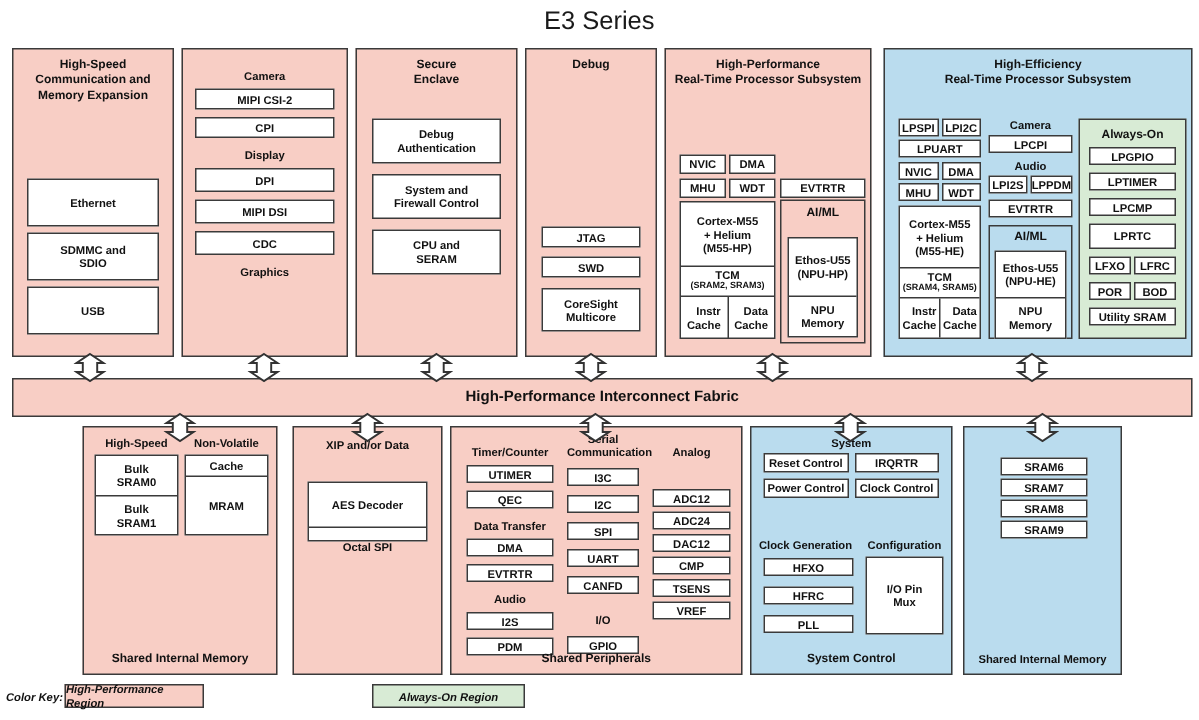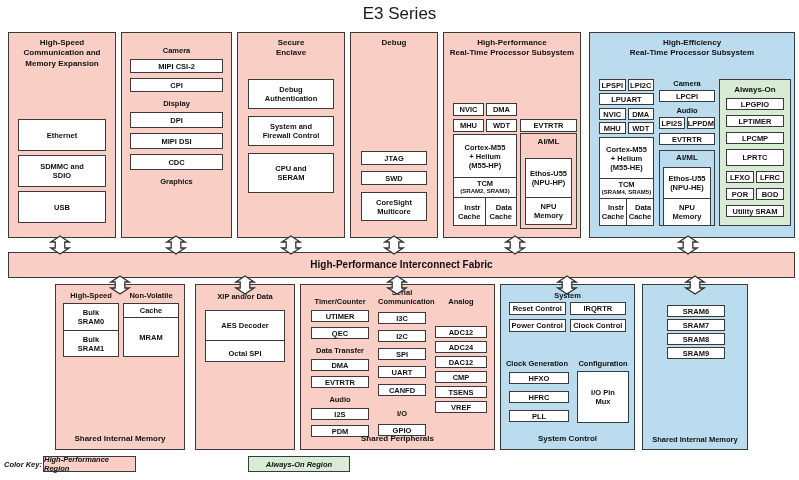--- a/index.html
+++ b/index.html
@@ -78,21 +78,21 @@
   </div>
 
   <div class="region pink" style="left:237px;top:32px;width:108px;height:206px">
     <div class="rtitle">Secure
 Enclave</div>
     <div class="abs vstack" style="left:10px;right:10px;top:46px;gap:7px">
         <div class="box" style="height:30px">Debug
 Authentication</div>
         <div class="box" style="height:30px">System and
 Firewall Control</div>
-        <div class="box" style="height:40px">CPU and
+        <div class="box" style="height:30px">CPU and
 SERAM</div>
       </div>
   </div>
 
   <div class="region pink" style="left:350px;top:32px;width:88px;height:206px">
     <div class="rtitle">Debug</div>
     <div class="abs box" style="left:10px;right:10px;top:118px;height:14px">JTAG</div>
     <div class="abs box" style="left:10px;right:10px;top:138px;height:14px">SWD</div>
     <div class="abs box" style="left:10px;right:10px;top:159px;height:29px">CoreSight
 Multicore</div>
@@ -218,21 +218,21 @@
     <div class="abs hdr" style="left:67px;width:56px;top:6px">Non-Volatile</div>
     <div class="group white" style="left:67px;top:18px;width:56px;height:54px">
       <div class="cell" style="height:13px">Cache</div>
       <div class="cell bt" style="height:39px">MRAM</div>
     </div>
     <div class="blabel">Shared Internal Memory</div>
   </div>
 
   <div class="region pink" style="left:195px;top:284px;width:100px;height:166px">
     <div class="abs hdr" style="left:0;right:0;top:7px">XIP and/or Data</div>
-    <div class="group white" style="left:9px;right:9px;top:25px;height:52px;width:auto">
+    <div class="group white" style="left:9px;right:9px;top:36px;height:40px;width:auto">
       <div class="cell" style="height:29px">AES Decoder</div>
       <div class="cell bt" style="height:25px">Octal SPI</div>
     </div>
   </div>
 
   <div class="region pink" style="left:300px;top:284px;width:195px;height:166px">
 
     <div class="abs vstack" style="left:10px;width:58px;top:12px;gap:4px">
       <div class="hdr">Timer/Counter</div>
       <div class="vstack" style="gap:5px">

